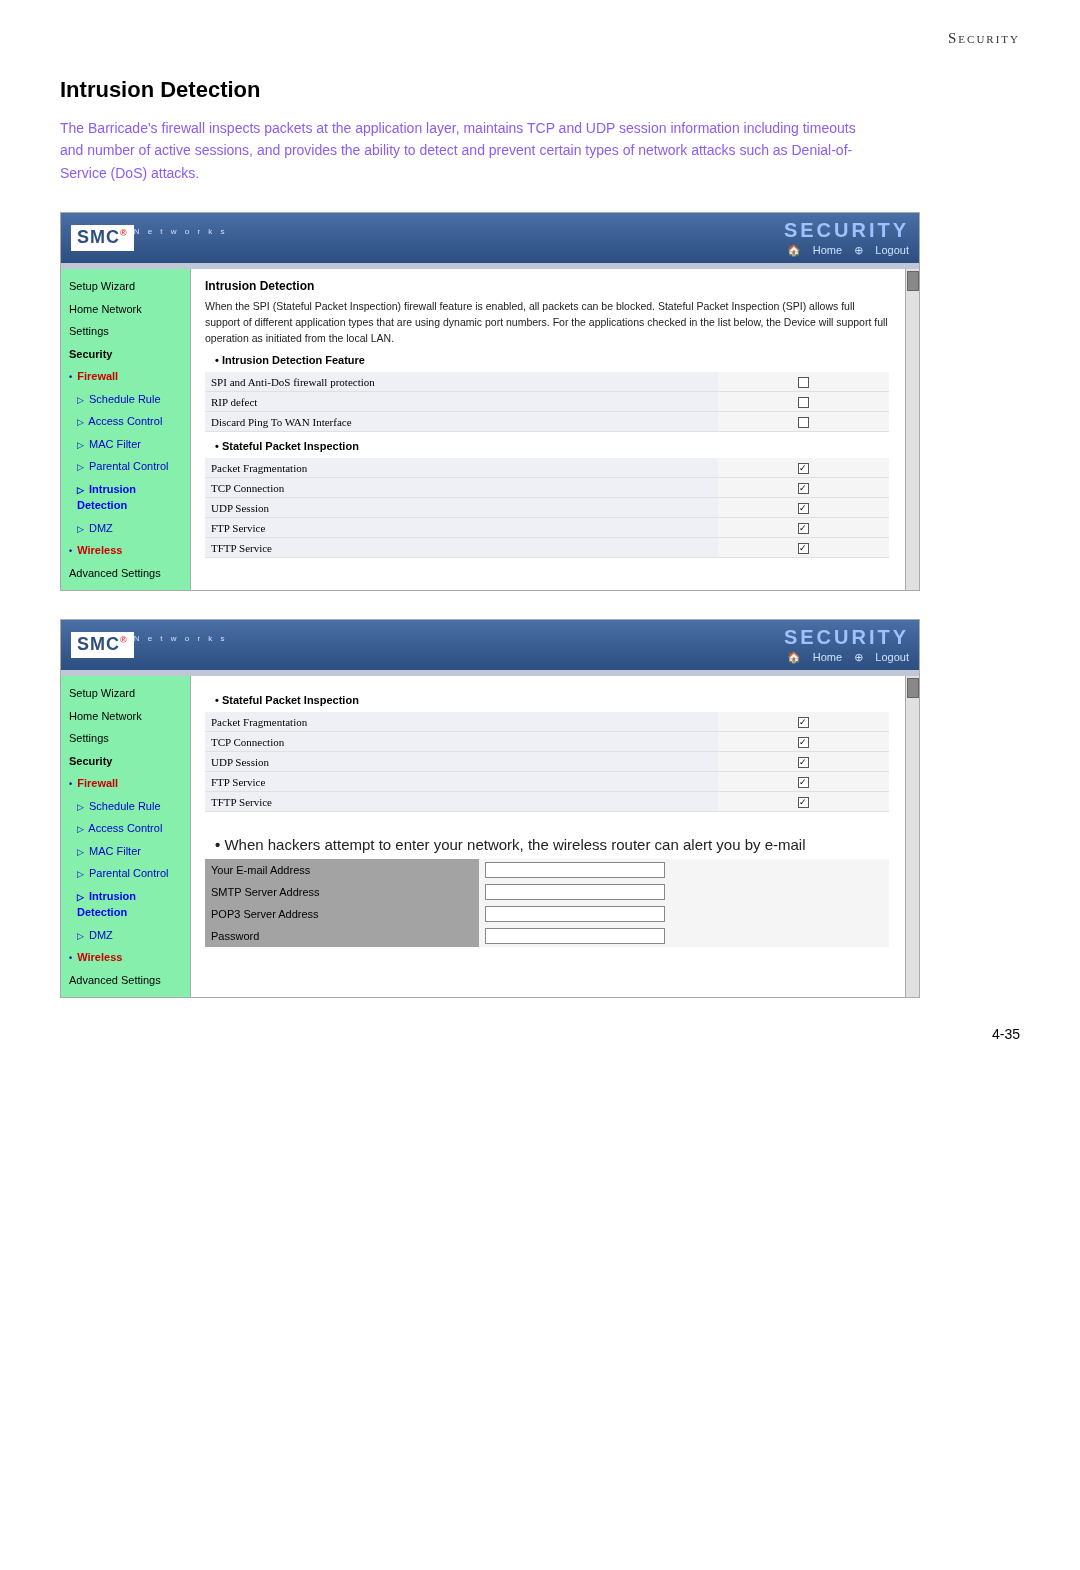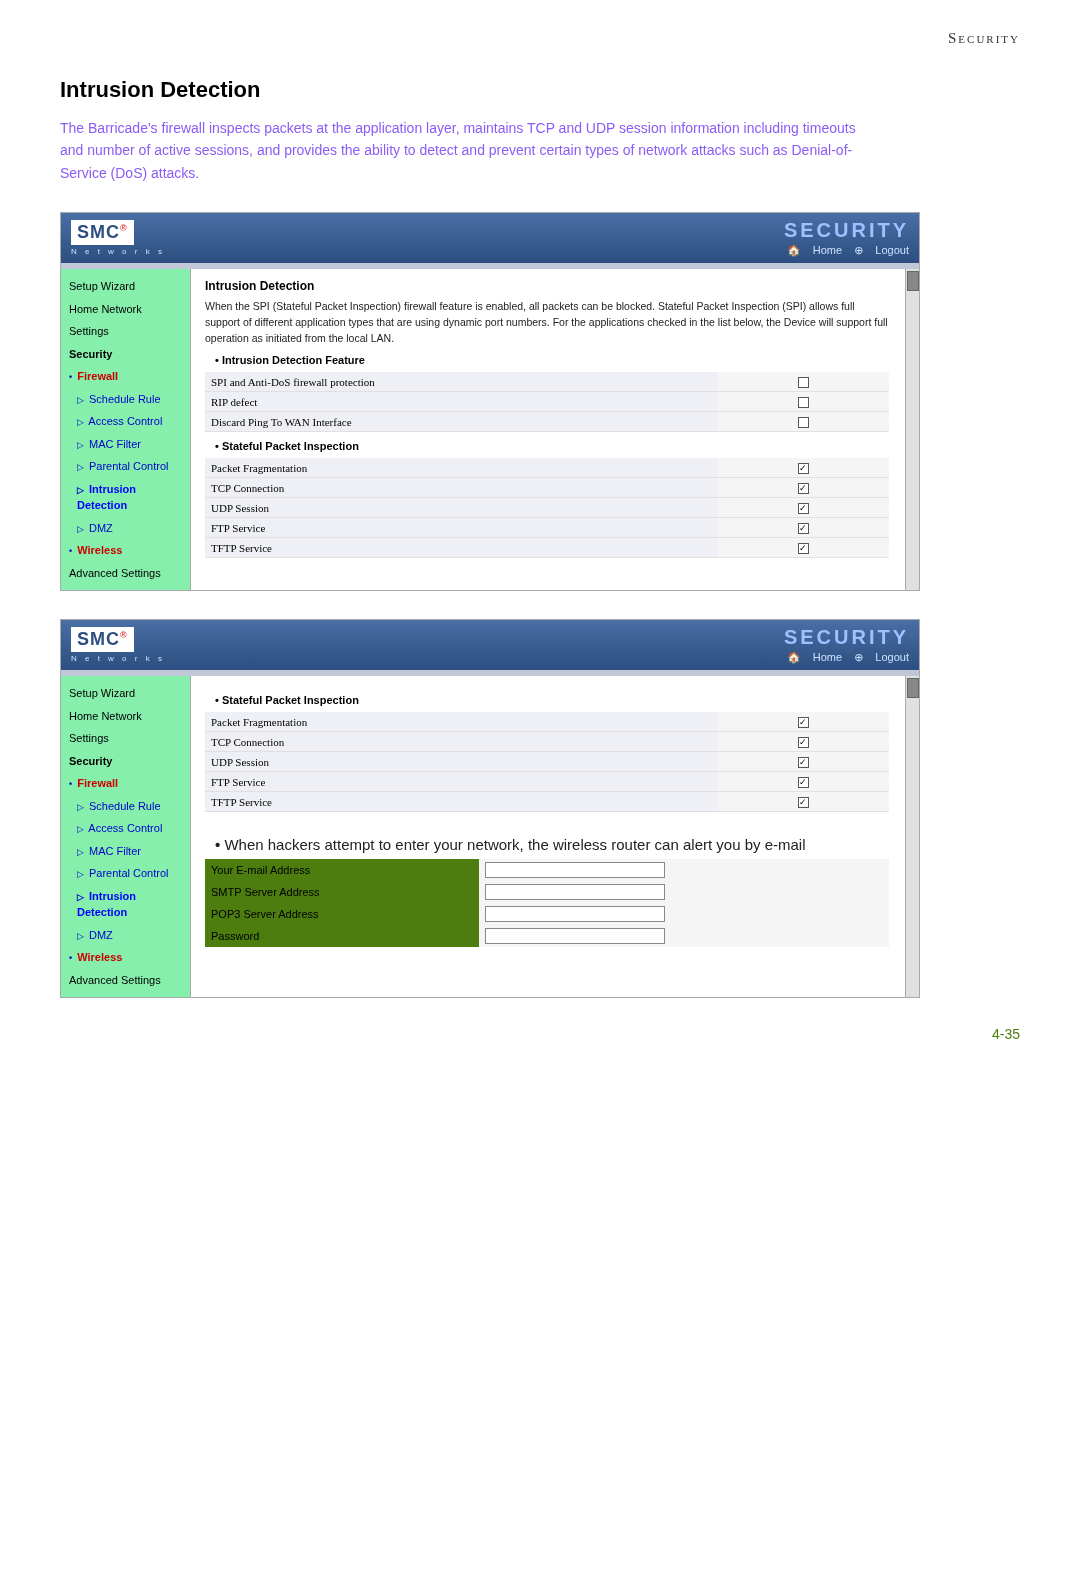--- a/index.html
+++ b/index.html
@@ -54,21 +54,20 @@
     .router-header {
       background: linear-gradient(to bottom, #4a6fa5, #2c4e80);
       display: flex;
       justify-content: space-between;
       align-items: center;
       padding: 6px 10px;
     }
 
     .smc-logo {
       display: flex;
-      flex-direction: column;
       align-items: flex-start;
     }
 
     .smc-logo-box {
       background: #fff;
       color: #2c4e80;
       font-weight: bold;
       font-size: 18px;
       padding: 2px 6px;
       letter-spacing: 1px;
@@ -249,21 +248,21 @@
       background: #888;
       margin: 2px auto;
       border: 1px solid #666;
     }
 
     
     .page-number {
       text-align: right;
       font-size: 14px;
       margin-top: 20px;
-      color: #4d7c0f;
+      color: #000000;
     }
 
     
     .cb-unchecked {
       display: inline-block;
       width: 11px;
       height: 11px;
       border: 1px solid #555;
       background: #fff;
       vertical-align: middle;
@@ -293,21 +292,21 @@
       width: 100%;
       border-collapse: collapse;
     }
 
     .email-form-table td {
       padding: 3px 6px;
       font-size: 11px;
     }
 
     .email-form-table td:first-child {
-      background: #4d7c0f;
+      background: #a3a3a3;
       width: 40%;
     }
 
     .email-form-table td:last-child {
       background: #f5f5f5;
     }
 
     .email-input {
       width: 180px;
       height: 16px;

